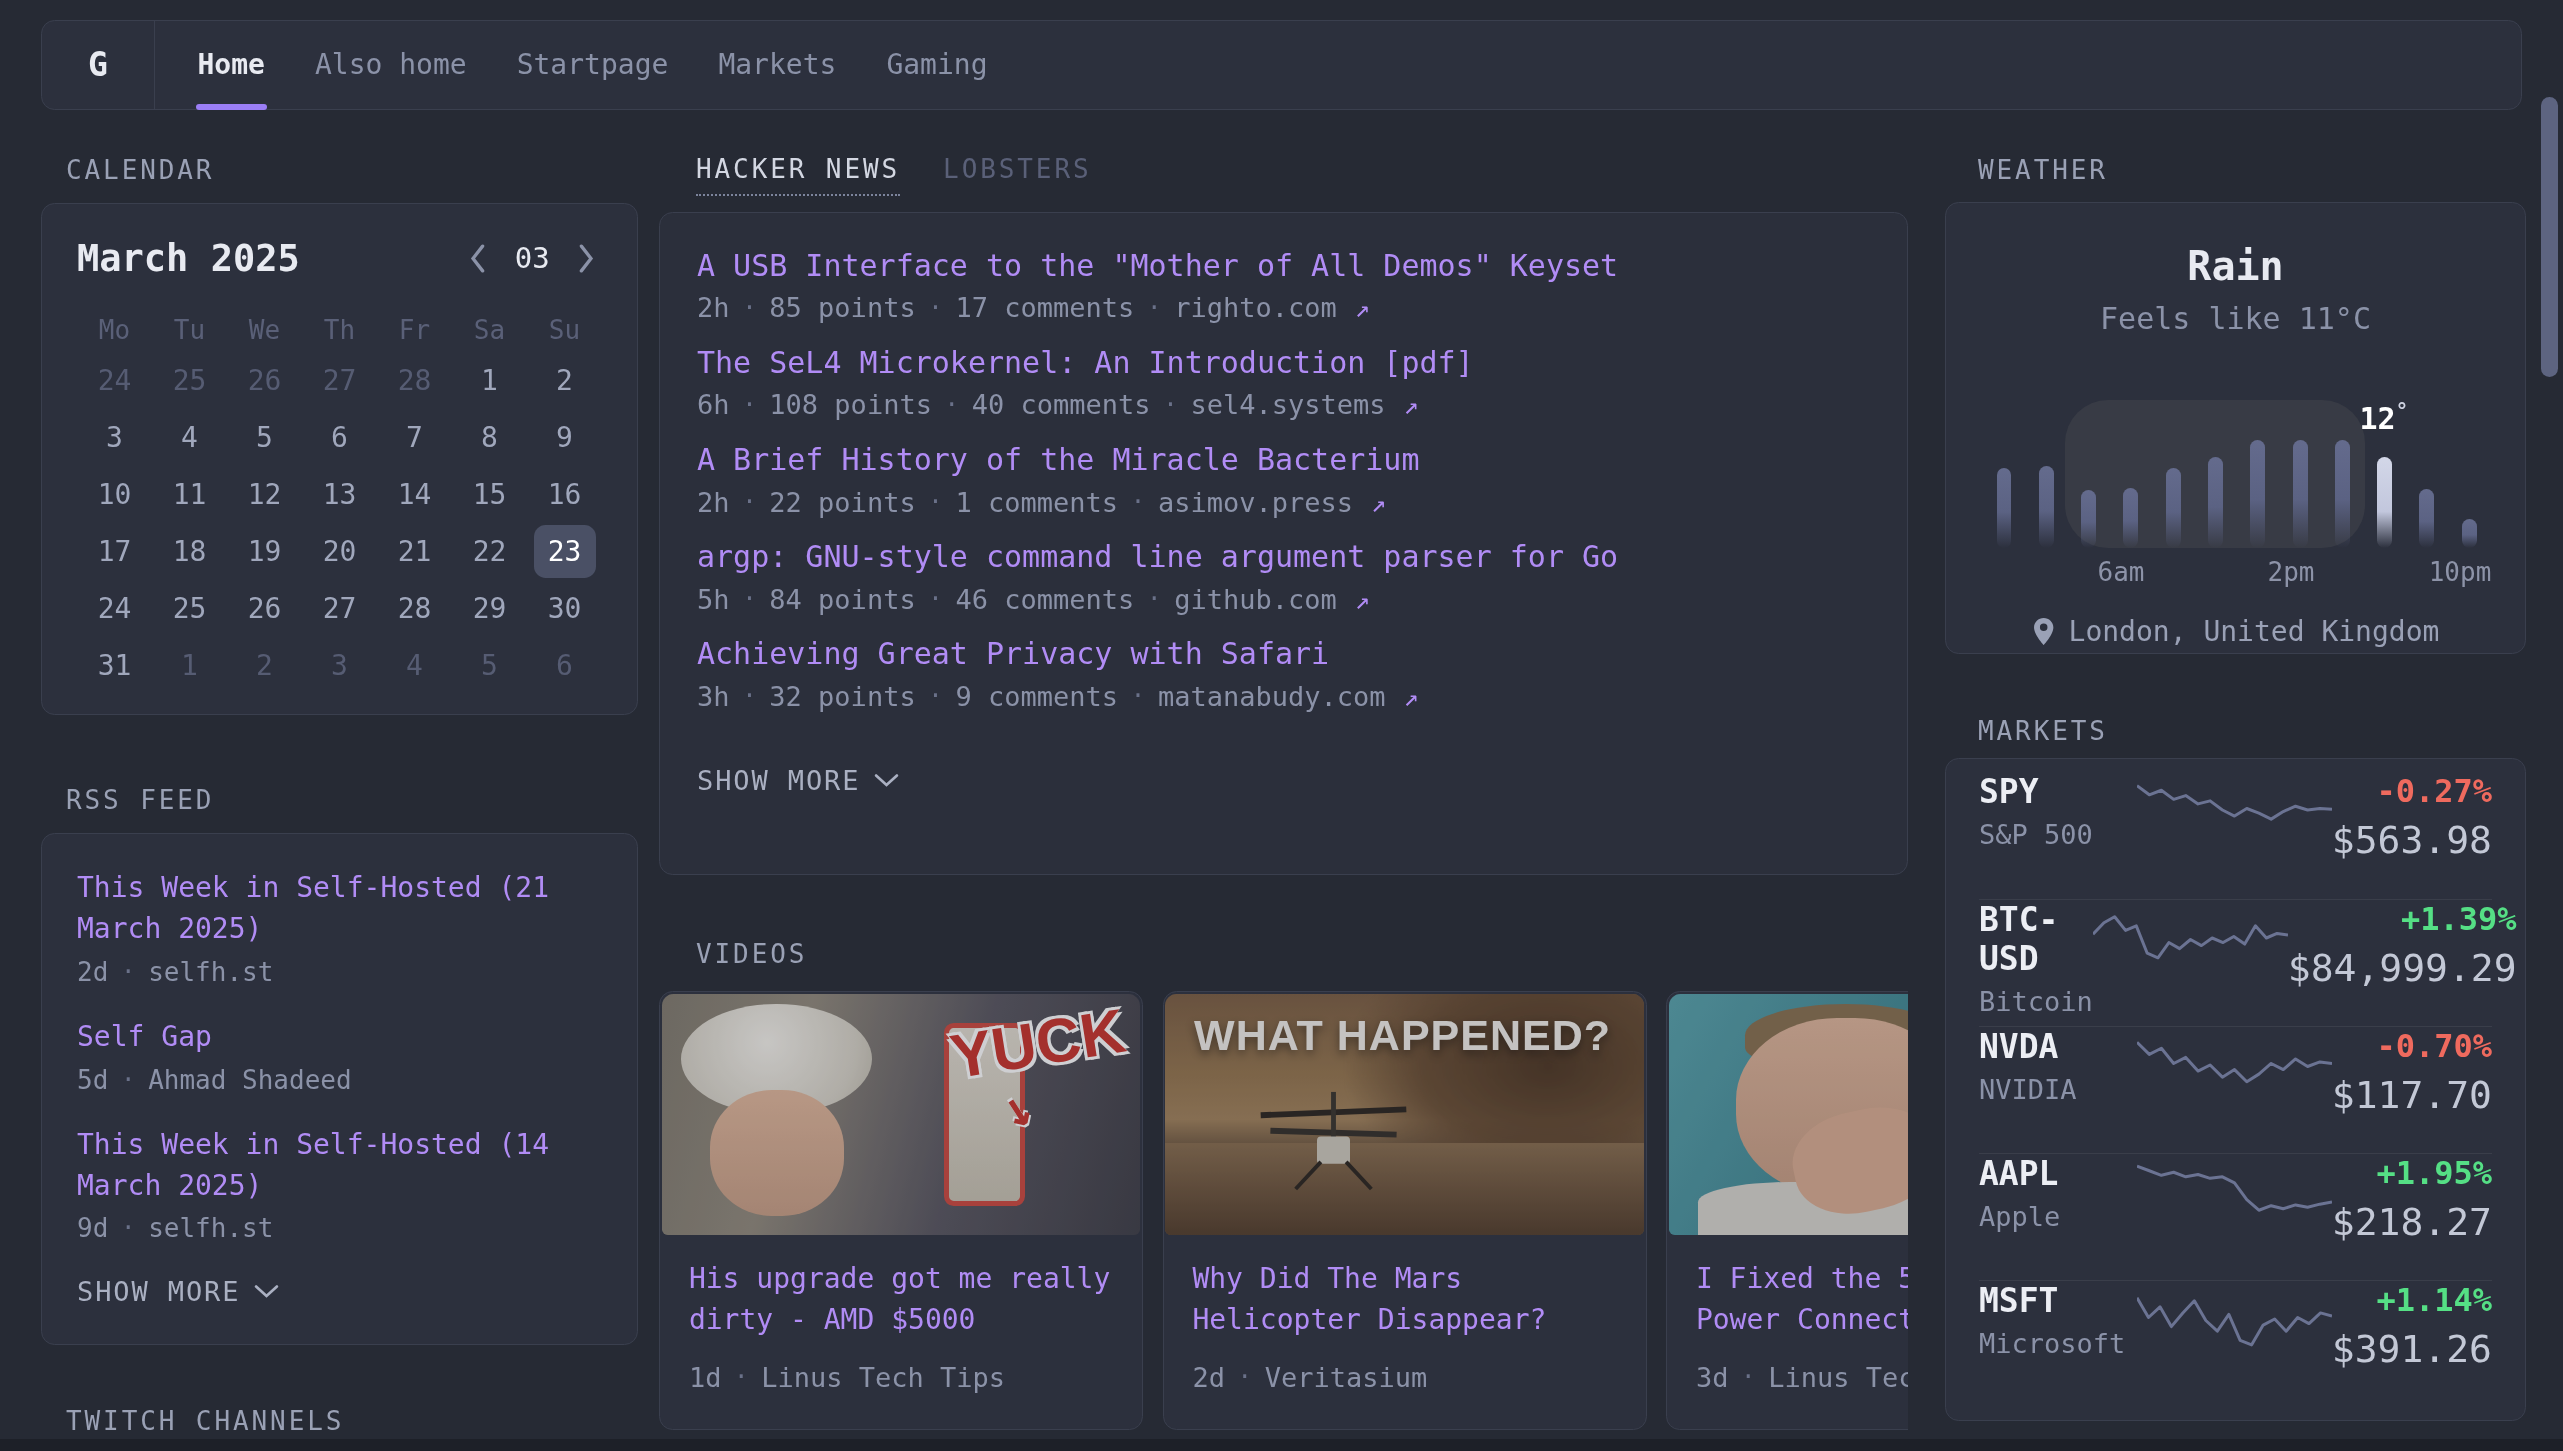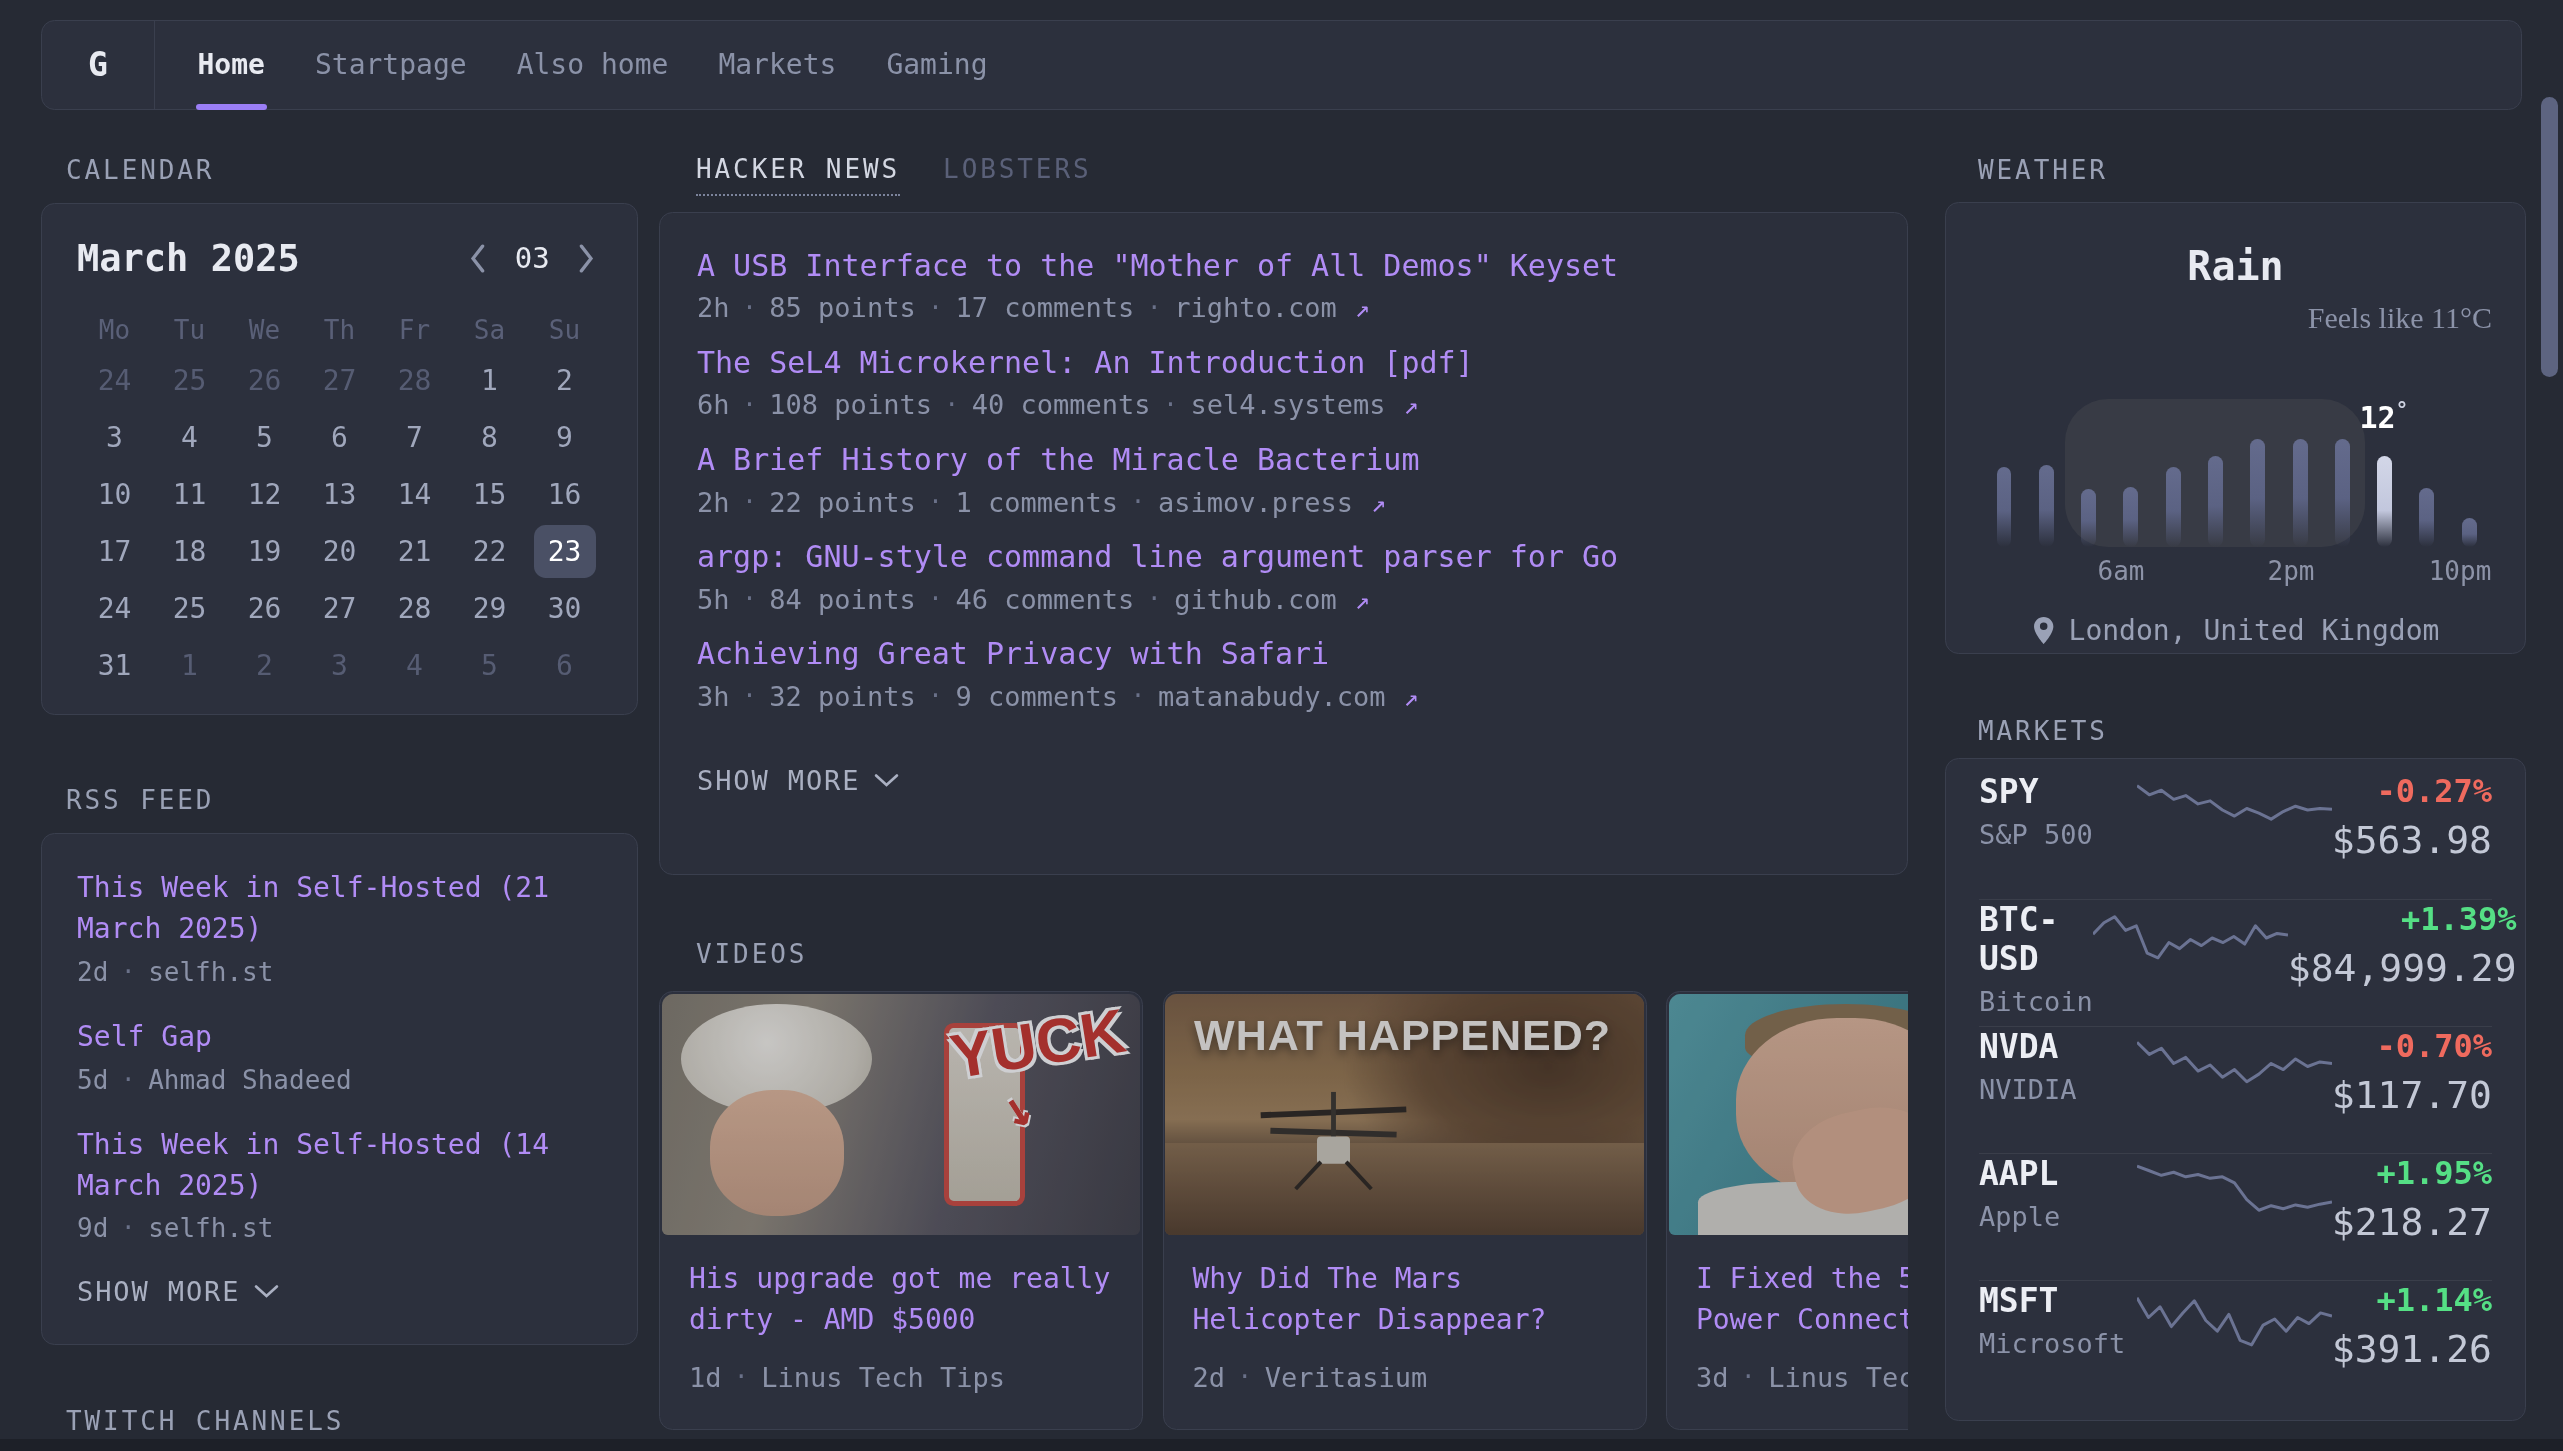--- a/index.html
+++ b/index.html
@@ -119,21 +119,21 @@
   .teal-hair{position:absolute;left:16%;top:4%;width:42%;height:26%;border-radius:50% 50% 30% 30%;
     background:#8a7150;}
   .teal-hand{position:absolute;left:26%;top:48%;width:30%;height:42%;border-radius:44%;
     background:#dcae92;transform:rotate(-12deg);}
   .teal-jacket{position:absolute;left:6%;bottom:-6%;width:64%;height:28%;border-radius:30% 30% 0 0;
     background:#d9d6cf;}
 
   
   .weather-card{margin-top:16.5px;height:452px;padding:27px 33px;}
   .wx-cond{font-size:40px;font-weight:600;text-align:center;margin-top:13.6px;color:var(--text);}
-  .wx-feels{font-size:30px;text-align:right;color:var(--muted);margin-top:11.7px;font-family:Liberation Serif, serif;}
+  .wx-feels{font-size:30px;text-align:center;color:var(--muted);margin-top:11.7px;}
   .wx-chart{position:relative;height:167px;margin-top:45px;}
   .wx-daylight{position:absolute;top:19.5px;bottom:0;border-radius:43px;background:#383b45;}
   .wx-bar{position:absolute;bottom:0;width:14.6px;border-radius:7.8px;
     background:linear-gradient(180deg,#646b8d 0%,#5b6283 55%,rgba(91,98,131,0) 100%);}
   .wx-bar.hi{background:linear-gradient(180deg,#d3d7e8 0%,#c2c7dd 60%,rgba(194,199,221,0) 100%);}
   .wx-temp{position:absolute;top:17.5px;transform:translateX(-50%);font-size:30px;font-weight:bold;color:#fff;}
   .wx-temp .deg{font-size:21.4px;vertical-align:super;color:#cfd3e2;}
   .wx-times{position:relative;height:33px;margin-top:9.7px;}
   .wx-times span{position:absolute;transform:translateX(-50%);font-size:26px;color:#8d93a8;}
   .wx-loc{display:flex;align-items:center;justify-content:center;gap:13.6px;margin-top:25px;
@@ -166,24 +166,24 @@
 
   <nav class="topnav">
     <div class="logo-box">G</div>
     <div class="nav-divider"></div>
     <div class="nav-tabs" id="nav-tabs">
         <button class="nav-tab active">
           <span>Home</span>
           <span class="tab-underline"></span>
         </button>
         <button class="nav-tab">
-          <span>Startpage</span>
+          <span>Also home</span>
         </button>
         <button class="nav-tab">
-          <span>Also home</span>
+          <span>Startpage</span>
         </button>
         <button class="nav-tab">
           <span>Markets</span>
         </button>
         <button class="nav-tab">
           <span>Gaming</span>
         </button>
       </div>
   </nav>
 

